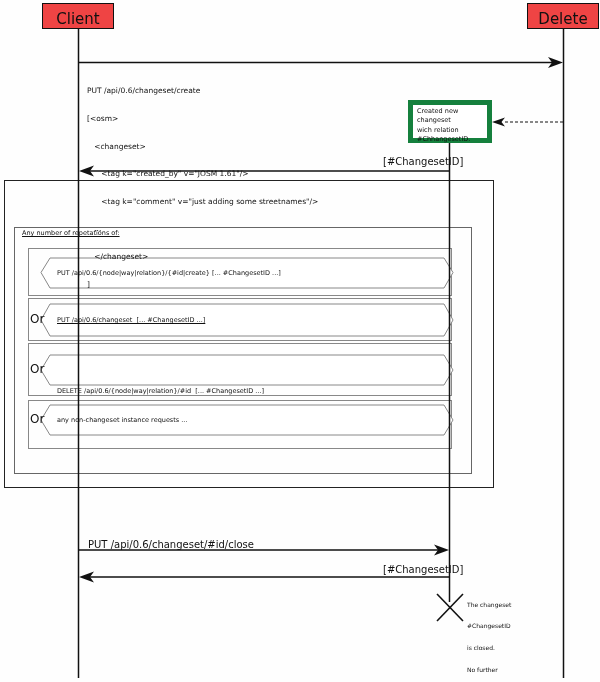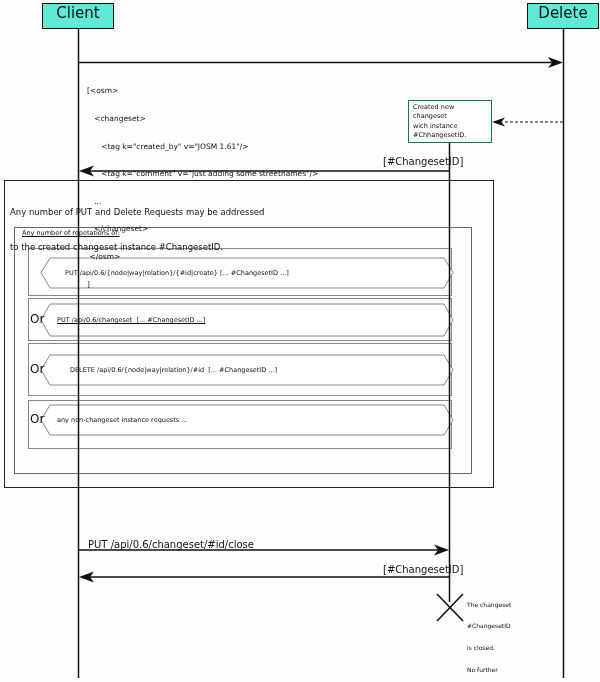--- a/index.html
+++ b/index.html
@@ -1,22 +1,22 @@
 <!DOCTYPE html>
 <html><head>
 <meta charset="utf-8">
 <style>
   html,body{margin:0;padding:0;background:#fff;}
   .canvas{position:relative;width:600px;height:682px;background:#fefefe;overflow:hidden;
           font-family:"DejaVu Sans",sans-serif;color:#111;}
   svg.overlay{position:absolute;left:0;top:0;width:600px;height:682px;z-index:1;pointer-events:none;}
-  .actor-box{position:absolute;width:70px;height:24px;border:1.5px solid #111;background:#5eead4;
-             display:flex;align-items:flex-start;justify-content:center;font-size:15px;z-index:2;}
+  .actor-box{position:absolute;width:70px;height:24px;border:1.5px solid #111;background:#ef4444;
+             display:flex;align-items:flex-end;justify-content:center;font-size:15px;z-index:2;}
   .msg-block{position:absolute;left:87px;top:68px;font-size:7.5px;line-height:9.2px;white-space:pre;z-index:2;}
-  .note-box{position:absolute;left:408px;top:100px;width:84px;height:43px;border:1px solid #15803d;
+  .note-box{position:absolute;left:408px;top:100px;width:84px;height:43px;border:5px solid #15803d;
             background:#fff;z-index:2;font-size:6.5px;line-height:9.4px;padding:2px 0 0 4px;box-sizing:border-box;}
   .lbl{position:absolute;font-size:10px;z-index:2;white-space:pre;}
   .frame1{position:absolute;left:4px;top:180px;width:488px;height:306px;border:1.5px solid #222;background:transparent;z-index:0;}
   .frame2{position:absolute;left:14px;top:227px;width:456px;height:245px;border:1px solid #666;z-index:0;}
   .rowrect{position:absolute;left:28px;width:424px;border:1px solid #888;box-sizing:border-box;z-index:0;}
   .frame1-caption{position:absolute;left:10px;top:184px;font-size:8.5px;line-height:11.5px;z-index:2;white-space:pre;}
   .frame2-caption{position:absolute;left:22px;top:229px;font-size:6.5px;z-index:2;white-space:pre;text-decoration:underline;}
   .or{position:absolute;left:30px;font-size:12px;z-index:2;}
   .hextext{position:absolute;left:57px;font-size:6.5px;z-index:2;white-space:pre;}
   .destr{position:absolute;left:467px;top:586px;font-size:6px;line-height:7.3px;z-index:2;white-space:pre;}
@@ -64,52 +64,48 @@
   </svg>
 
   <div class="actor-box" style="left:42px;top:3px;">
     <span>Client</span>
   </div>
   <div class="actor-box" style="left:527px;top:3px;">
     <span>Delete</span>
   </div>
 
   <div class="msg-block">
+    <div>PUT /api/0.6/changeset/create</div>
     <div>[&lt;osm&gt;</div>
     <div>   &lt;changeset&gt;</div>
     <div>      &lt;tag k="created_by" v="JOSM 1.61"/&gt;</div>
     <div>      &lt;tag k="comment" v="just adding some streetnames"/&gt;</div>
     <div>   ...</div>
     <div>   &lt;/changeset&gt;</div>
-    <div> &lt;/osm&gt;</div>
     <div>]</div>
   </div>
 
   <div class="note-box">
     <div>Created new</div>
     <div>changeset</div>
-    <div>wich instance</div>
+    <div>wich relation</div>
     <div>#ChhangesetID.</div>
   </div>
 
   <div class="lbl" style="left:383px;top:156px;width:65px;text-align:right;">[#ChangesetID]</div>
 
-  <div class="frame1-caption">
-    <div>Any number of PUT and Delete Requests may be addressed</div>
-    <div>to the created changeset instance #ChangesetID.</div>
-  </div>
   <div class="frame2-caption">Any number of repetations of:</div>
 
   <div class="or" style="top:312px;">Or</div>
   <div class="or" style="top:362px;">Or</div>
   <div class="or" style="top:412px;">Or</div>
 
-  <div class="hextext" style="top:269px;margin-left:8px;">PUT /api/0.6/{node|way|relation}/{#id|create} [... #ChangesetID ...]</div>
+  <div class="hextext" style="top:269px;">PUT /api/0.6/{node|way|relation}/{#id|create} [... #ChangesetID ...]</div>
   <div class="hextext" style="top:316px;text-decoration:underline;">PUT /api/0.6/changeset  [... #ChangesetID ...]</div>
-  <div class="hextext" style="top:366px;margin-left:13px;">DELETE /api/0.6/{node|way|relation}/#id  [... #ChangesetID ...]</div>
+  <div class="hextext" style="top:387px;">DELETE /api/0.6/{node|way|relation}/#id  [... #ChangesetID ...]</div>
   <div class="hextext" style="top:416px;">any non-changeset instance requests ...</div>
 
   <div class="lbl" style="left:88px;top:539px;">PUT /api/0.6/changeset/#id/close</div>
   <div class="lbl" style="left:383px;top:564px;width:65px;text-align:right;">[#ChangesetID]</div>
 
   <div class="destr">
     <div>The changeset</div>
     <div>#ChangesetID</div>
     <div>is closed.</div>
     <div>No further</div>

